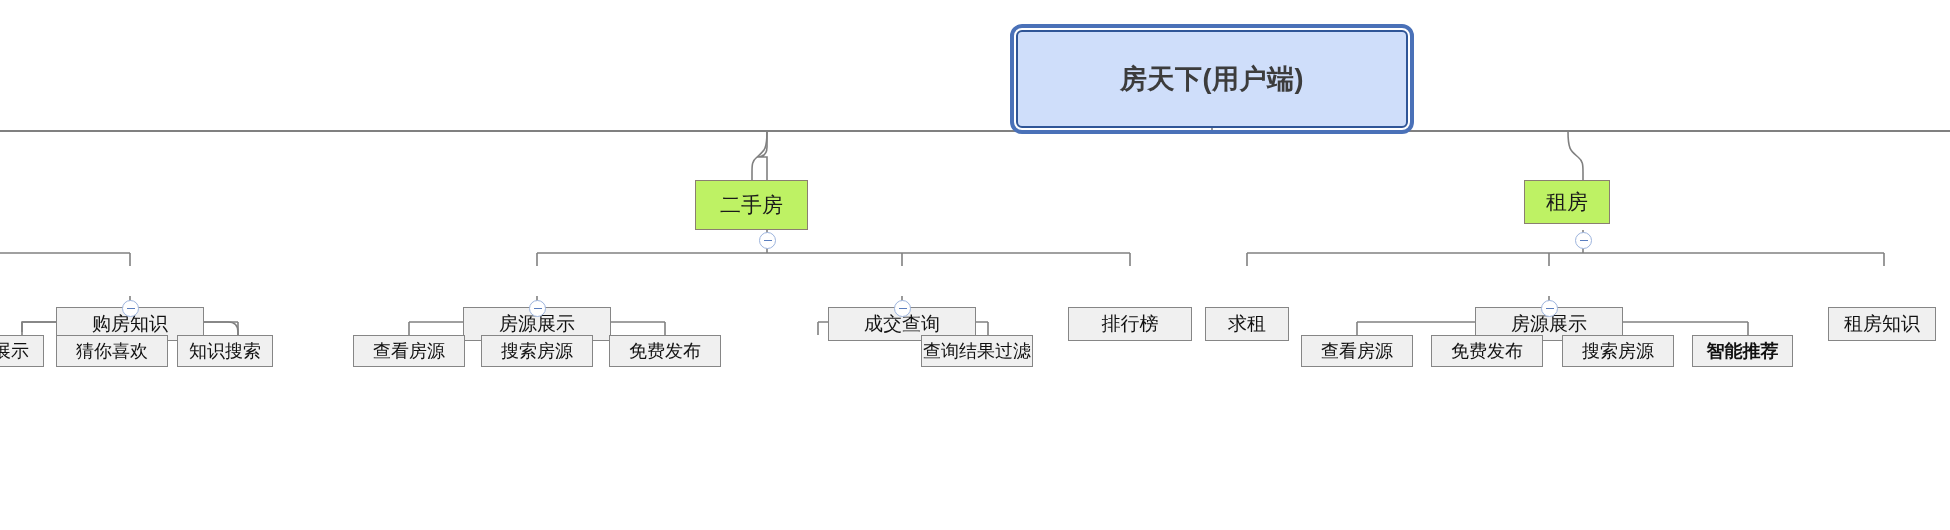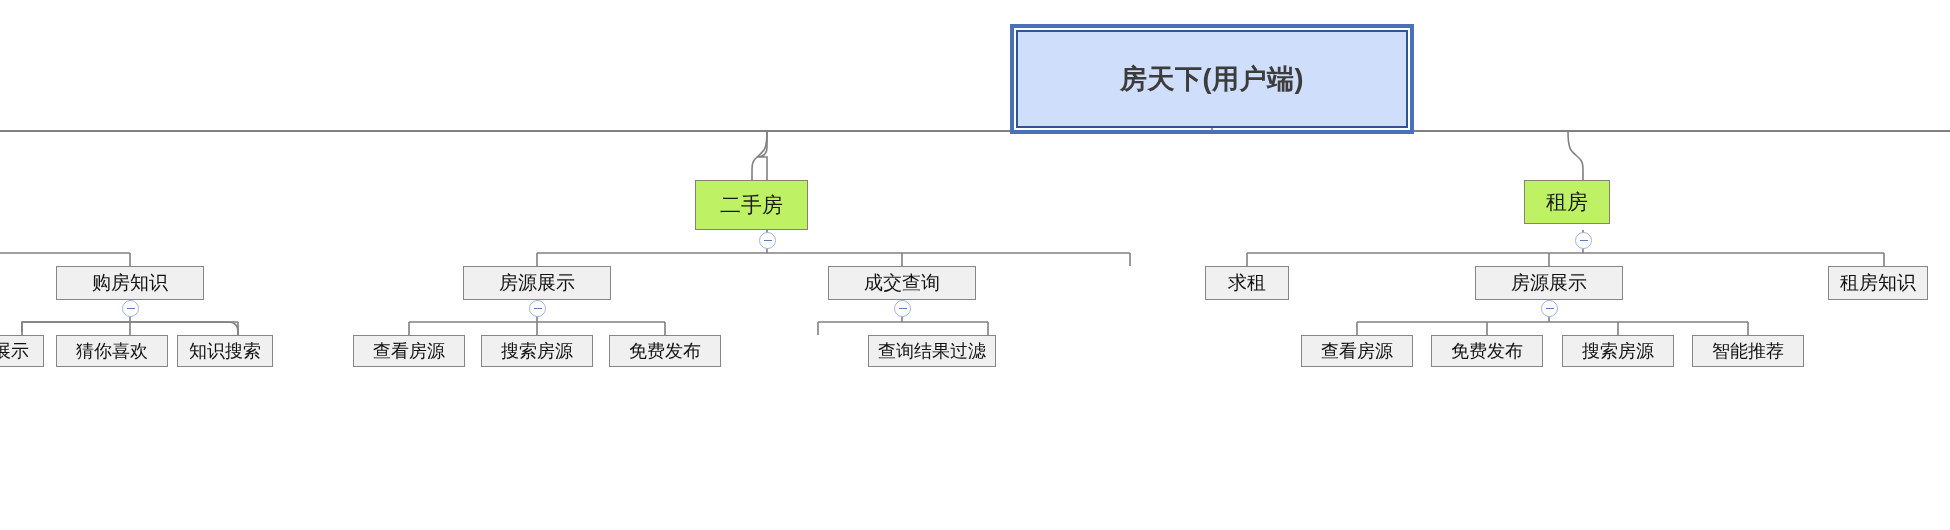--- a/index.html
+++ b/index.html
@@ -38,41 +38,42 @@
     white-space: nowrap;
     color: #2b2b2b;
   }
 
   
   .node.root {
     background: #cfdefa;
     border: 2px solid #2f5597;
     outline: 4px solid #4a71b8;
     outline-offset: 2px;
-    border-radius: 0;
+    border-radius: 6px;
     font-size: 27px;
     font-weight: bold;
     color: #3c3c3c;
     letter-spacing: 0.5px;
   }
 
   
   .node.lvl2 {
     background: #bef264;
     border: 1.6px solid #8a7f71;
     font-size: 21px;
     color: #1a1a1a;
   }
 
   
   .node.lvl3 {
     background: #f0f0f0;
     border: 1.6px solid #868686;
     font-size: 19px;
     color: #111111;
+    margin-top: 41px;
   }
 
   
   .node.lvl4 {
     background: #f0f0f0;
     border: 1.6px solid #868686;
     font-size: 18px;
     color: #111111;
   }
 
@@ -188,33 +189,36 @@
     <span class="bar"></span>
   </div>
 
   <div class="node lvl3" style="left:828px; top:266px; width:148px; height:34px;">
     <span>成交查询</span>
   </div>
   <div class="toggle" style="left:894px; top:300px;">
     <span class="bar"></span>
   </div>
 
+  <div class="node lvl3" style="left:1068px; top:266px; width:124px; height:34px;">
+    <span>排行榜</span>
+  </div>
 
   <div class="node lvl3" style="left:1205px; top:266px; width:84px; height:34px;">
     <span>求租</span>
   </div>
 
   <div class="node lvl3" style="left:1475px; top:266px; width:148px; height:34px;">
     <span>房源展示</span>
   </div>
   <div class="toggle" style="left:1541px; top:300px;">
     <span class="bar"></span>
   </div>
 
-  <div class="node lvl3" style="left:1828px; top:266px; width:100px; height:34px;">
+  <div class="node lvl3" style="left:1828px; top:266px; width:108px; height:34px;">
     <span>租房知识</span>
   </div>
 
   <div class="node lvl4" style="left:-22px; top:335px; width:66px; height:32px;">
     <span>展示</span>
   </div>
 
   <div class="node lvl4" style="left:56px; top:335px; width:112px; height:32px;">
     <span>猜你喜欢</span>
   </div>
@@ -229,33 +233,33 @@
 
   <div class="node lvl4" style="left:481px; top:335px; width:112px; height:32px;">
     <span>搜索房源</span>
   </div>
 
   <div class="node lvl4" style="left:609px; top:335px; width:112px; height:32px;">
     <span>免费发布</span>
   </div>
 
 
-  <div class="node lvl4" style="left:868px; top:335px; width:128px; height:32px;">
+  <div class="node lvl4" style="left:921px; top:335px; width:112px; height:32px;">
     <span>查询结果过滤</span>
   </div>
 
   <div class="node lvl4" style="left:1301px; top:335px; width:112px; height:32px;">
     <span>查看房源</span>
   </div>
 
   <div class="node lvl4" style="left:1431px; top:335px; width:112px; height:32px;">
     <span>免费发布</span>
   </div>
 
   <div class="node lvl4" style="left:1562px; top:335px; width:112px; height:32px;">
     <span>搜索房源</span>
   </div>
 
-  <div class="node lvl4" style="left:1692px; top:335px; width:112px; height:32px;">
+  <div class="node lvl4" style="left:1692px; top:335px; width:101px; height:32px;font-weight:bold;">
     <span>智能推荐</span>
   </div>
 
 </div>
 
 </body></html>

